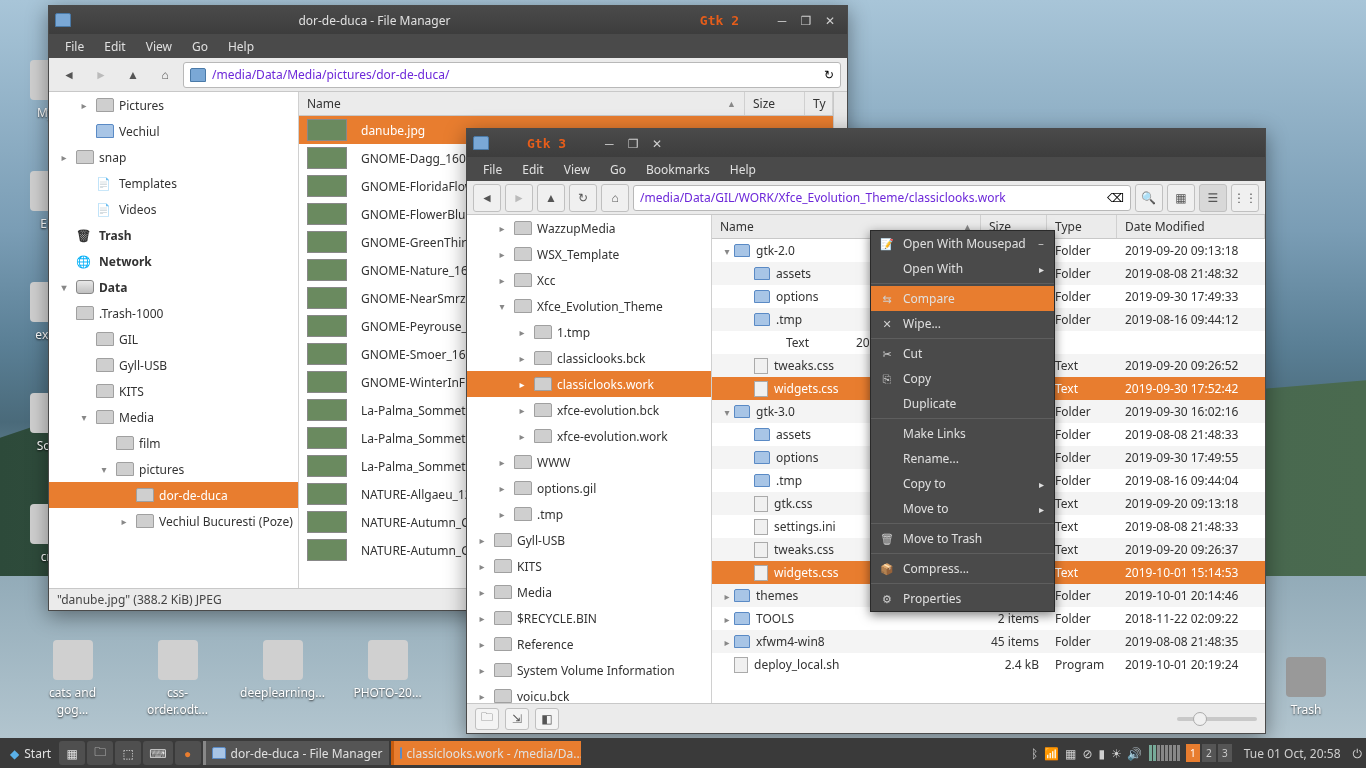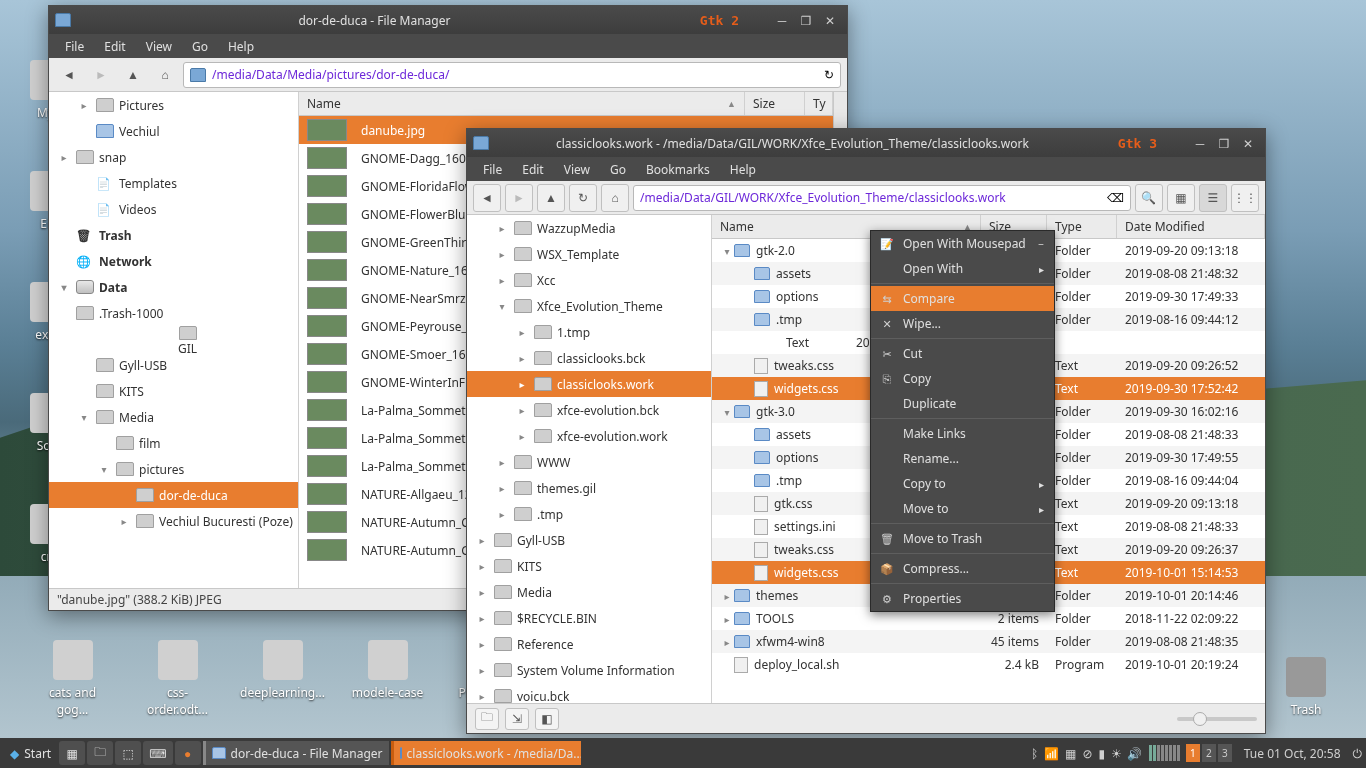--- a/index.html
+++ b/index.html
@@ -128,24 +128,20 @@
   <div class="desktop-icon">
       <div class="ico"></div>
       <span>css-order.odt...</span>
     </div>
   <div class="desktop-icon">
       <div class="ico"></div>
       <span>deeplearning...</span>
     </div>
   <div class="desktop-icon">
       <div class="ico"></div>
-      <span>modele-case</span>
-    </div>
-  <div class="desktop-icon">
-      <div class="ico"></div>
       <span>PHOTO-20...</span>
     </div>
 </div>
 <div class="desktop-trash desktop-icon">
     <div class="ico" style="background:#999;"></div>
     <span>Trash</span>
   </div>
 
 <div class="window" style="left:48px; top:5px; width:800px; height:606px; z-index:10;">
   <div class="titlebar">
@@ -224,21 +220,21 @@
           </span>
           <span>Data</span>
         </div>
         <div class="tree-row" style="">
           <span class="exp"></span>
           <span class="tricon">
             <span class="folder-ico"></span>
           </span>
           <span>.Trash-1000</span>
         </div>
-        <div class="tree-row" style="padding-left: 28px; flex-direction: column;">
+        <div class="tree-row" style="padding-left: 28px;">
           <span class="exp"></span>
           <span class="tricon">
             <span class="folder-ico"></span>
           </span>
           <span>GIL</span>
         </div>
         <div class="tree-row" style="padding-left: 28px;">
           <span class="exp"></span>
           <span class="tricon">
             <span class="folder-ico"></span>
@@ -371,21 +367,20 @@
       </div>
   </div>
   <div class="statusbar">
       <span>"danube.jpg" (388.2 KiB) JPEG</span>
     </div>
 </div>
 
 <div class="window" style="left:466px; top:128px; width:800px; height:606px; z-index:20;">
   <div class="titlebar">
     <span class="tb-icon"></span>
-    <span class="tb-title">classiclooks.work - /media/Data/GIL/WORK/Xfce_Evolution_Theme/classiclooks.work</span>
     <span class="tb-badge">Gtk 3</span>
     <span class="tb-btn">─</span>
     <span class="tb-btn">❐</span>
     <span class="tb-btn">✕</span>
   </div>
   <div class="menubar">
     <span class="mitem">File</span>
     <span class="mitem">Edit</span>
     <span class="mitem">View</span>
     <span class="mitem">Go</span>
@@ -477,21 +472,21 @@
           <span class="tricon">
             <span class="folder-ico"></span>
           </span>
           <span>WWW</span>
         </div>
         <div class="tree-row" style="padding-left: 28px;">
           <span class="exp">▸</span>
           <span class="tricon">
             <span class="folder-ico"></span>
           </span>
-          <span>themes.gil</span>
+          <span>options.gil</span>
         </div>
         <div class="tree-row" style="padding-left: 28px;">
           <span class="exp">▸</span>
           <span class="tricon">
             <span class="folder-ico"></span>
           </span>
           <span>.tmp</span>
         </div>
         <div class="tree-row" style="padding-left: 8px;">
           <span class="exp">▸</span>

